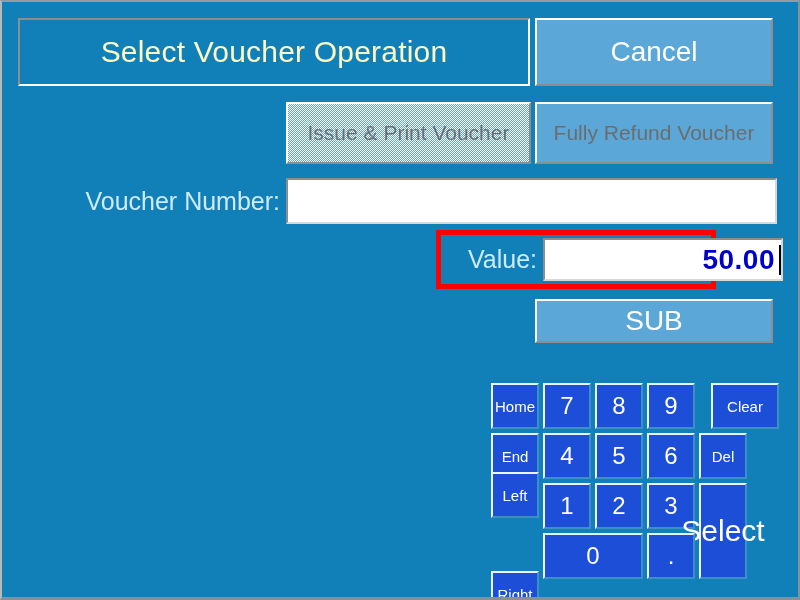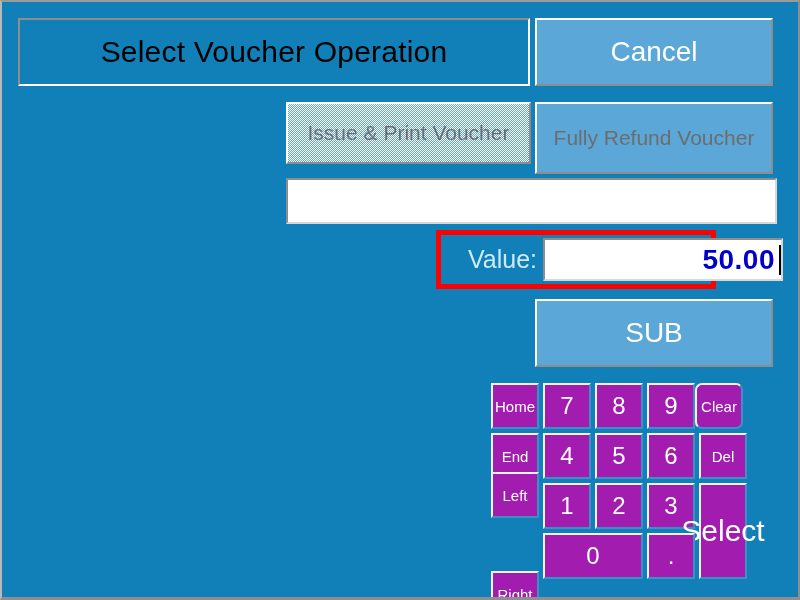--- a/index.html
+++ b/index.html
@@ -40,21 +40,21 @@
   
   .title-plate {
     background: #1180b8;
     border-top: 2px solid #8d8d8d;
     border-left: 2px solid #8d8d8d;
     border-right: 2px solid #ffffff;
     border-bottom: 2px solid #ffffff;
     display: flex;
     align-items: center;
     justify-content: center;
-    color: #000000;
+    color: #fef9c3;
     font-size: 30px;
     letter-spacing: 0.2px;
     white-space: nowrap;
   }
 
   
   .btn {
     background: #5aa7d8;
     border-top: 2px solid #ffffff;
     border-left: 2px solid #ffffff;
@@ -133,21 +133,21 @@
   }
 
   
   .red-focus {
     border: 5px solid #ff0000;
     background: #1180b8;
   }
 
   
   .key {
-    background: #a21caf;
+    background: #1d4ed8;
     border-top: 2px solid #eaf4fb;
     border-left: 2px solid #eaf4fb;
     border-right: 2px solid #3e8fc4;
     border-bottom: 2px solid #3e8fc4;
     display: flex;
     align-items: center;
     justify-content: center;
     color: #ffffff;
     white-space: nowrap;
     cursor: default;
@@ -164,45 +164,46 @@
 
 <div id="app-window">
   <div id="canvas">
 
     <div class="abs title-plate" style="left:16px; top:16px; width:512px; height:68px;">Select Voucher Operation</div>
 
     <div class="abs btn-disabled" style="left:284px; top:100px; width:245px; height:62px;">Issue &amp; Print Voucher</div>
 
     <div class="abs btn" style="left:533px; top:16px; width:238px; height:68px;">Cancel</div>
 
-    <div class="abs btn dim-label" style="left:533px; top:100px; width:238px; height:72px;">Fully Refund Voucher</div>
-
+    <div class="abs btn dim-label" style="left:533px; top:100px; width:238px; height:62px;">Fully Refund Voucher</div>
+
+    <div class="abs field-label" style="left:60px; top:176px; width:218px; height:46px;">Voucher Number:</div>
 
     <div class="abs text-input" style="left:284px; top:176px; width:491px; height:46px;">
       <span class="input-value"></span>
     </div>
 
     <div class="abs red-focus" style="left:434px; top:228px; width:280px; height:59px;">
 
       <div class="abs field-label" style="left:6px; top:3px; width:90px; height:43px;">Value:</div>
 
       <div class="abs text-input" style="left:102px; top:3px; width:240px; height:43px;">
         <span class="input-value">50.00</span>
         <span class="caret"></span>
       </div>
     </div>
 
-    <div class="abs btn" style="left:533px; top:297px; width:238px; height:68px;">SUB</div>
+    <div class="abs btn" style="left:533px; top:297px; width:238px; height:44px;">SUB</div>
 
     <div class="abs" id="keypad" style="left:489px; top:381px; width:300px; height:202px;">
         <div class="key nav" style="position: absolute; box-sizing: border-box; left: 0px; top: 0px; width: 48px; height: 46px;">Home</div>
         <div class="key digit" style="position: absolute; box-sizing: border-box; left: 52px; top: 0px; width: 48px; height: 46px;">7</div>
         <div class="key digit" style="position: absolute; box-sizing: border-box; left: 104px; top: 0px; width: 48px; height: 46px;">8</div>
         <div class="key digit" style="position: absolute; box-sizing: border-box; left: 156px; top: 0px; width: 48px; height: 46px;">9</div>
-        <div class="key fn" style="position: absolute; box-sizing: border-box; left: 204px; top: 0px; width: 48px; height: 46px; border-radius: 7px;">Clear</div>
+        <div class="key fn" style="position: absolute; box-sizing: border-box; left: 220px; top: 0px; width: 68px; height: 46px;">Clear</div>
         <div class="key nav" style="position: absolute; box-sizing: border-box; left: 0px; top: 50px; width: 48px; height: 46px;">End</div>
         <div class="key digit" style="position: absolute; box-sizing: border-box; left: 52px; top: 50px; width: 48px; height: 46px;">4</div>
         <div class="key digit" style="position: absolute; box-sizing: border-box; left: 104px; top: 50px; width: 48px; height: 46px;">5</div>
         <div class="key digit" style="position: absolute; box-sizing: border-box; left: 156px; top: 50px; width: 48px; height: 46px;">6</div>
         <div class="key fn" style="position: absolute; box-sizing: border-box; left: 208px; top: 50px; width: 48px; height: 46px;">Del</div>
         <div class="key nav" style="position: absolute; box-sizing: border-box; left: 0px; top: 89px; width: 48px; height: 46px;">Left</div>
         <div class="key digit" style="position: absolute; box-sizing: border-box; left: 52px; top: 100px; width: 48px; height: 46px;">1</div>
         <div class="key digit" style="position: absolute; box-sizing: border-box; left: 104px; top: 100px; width: 48px; height: 46px;">2</div>
         <div class="key digit" style="position: absolute; box-sizing: border-box; left: 156px; top: 100px; width: 48px; height: 46px;">3</div>
         <div class="key enter" style="position: absolute; box-sizing: border-box; left: 208px; top: 100px; width: 48px; height: 96px;">Select</div>

